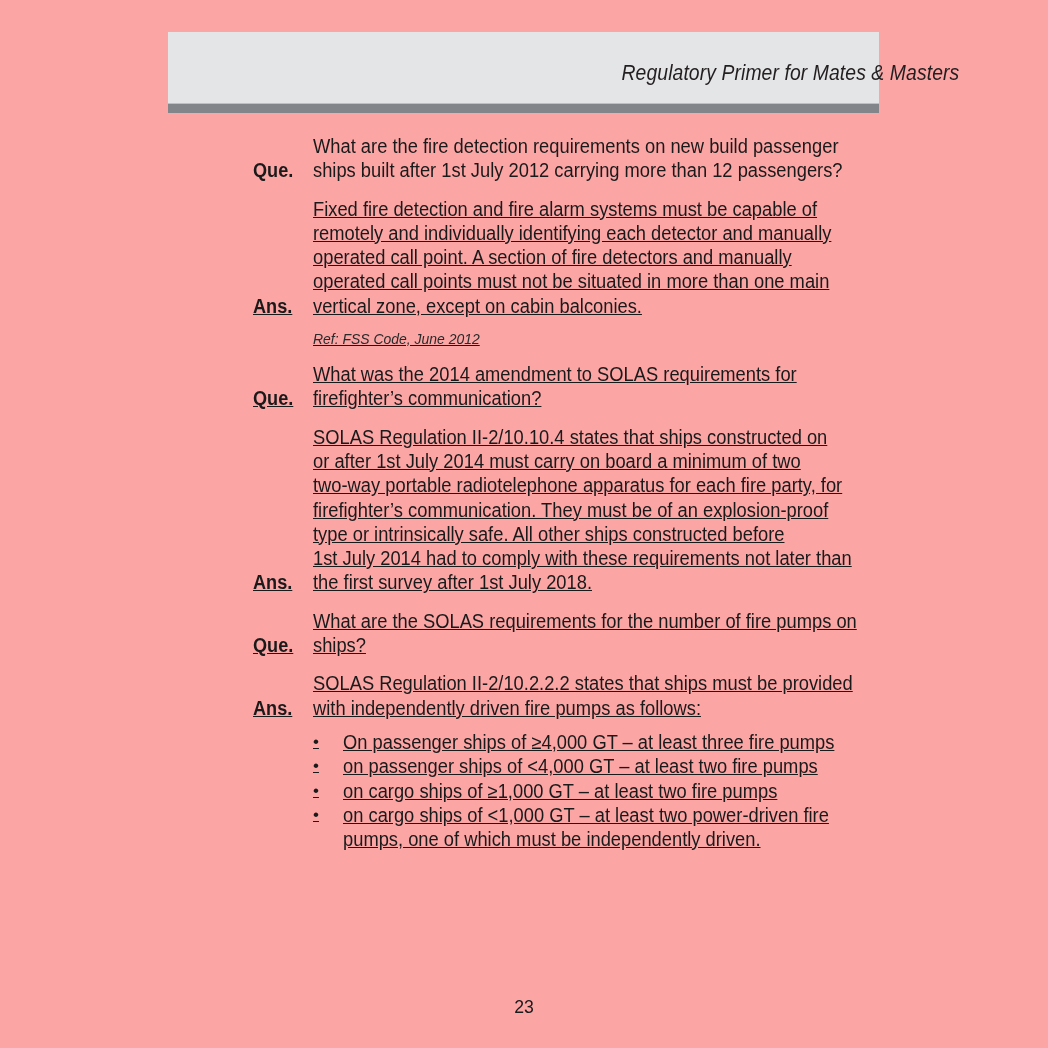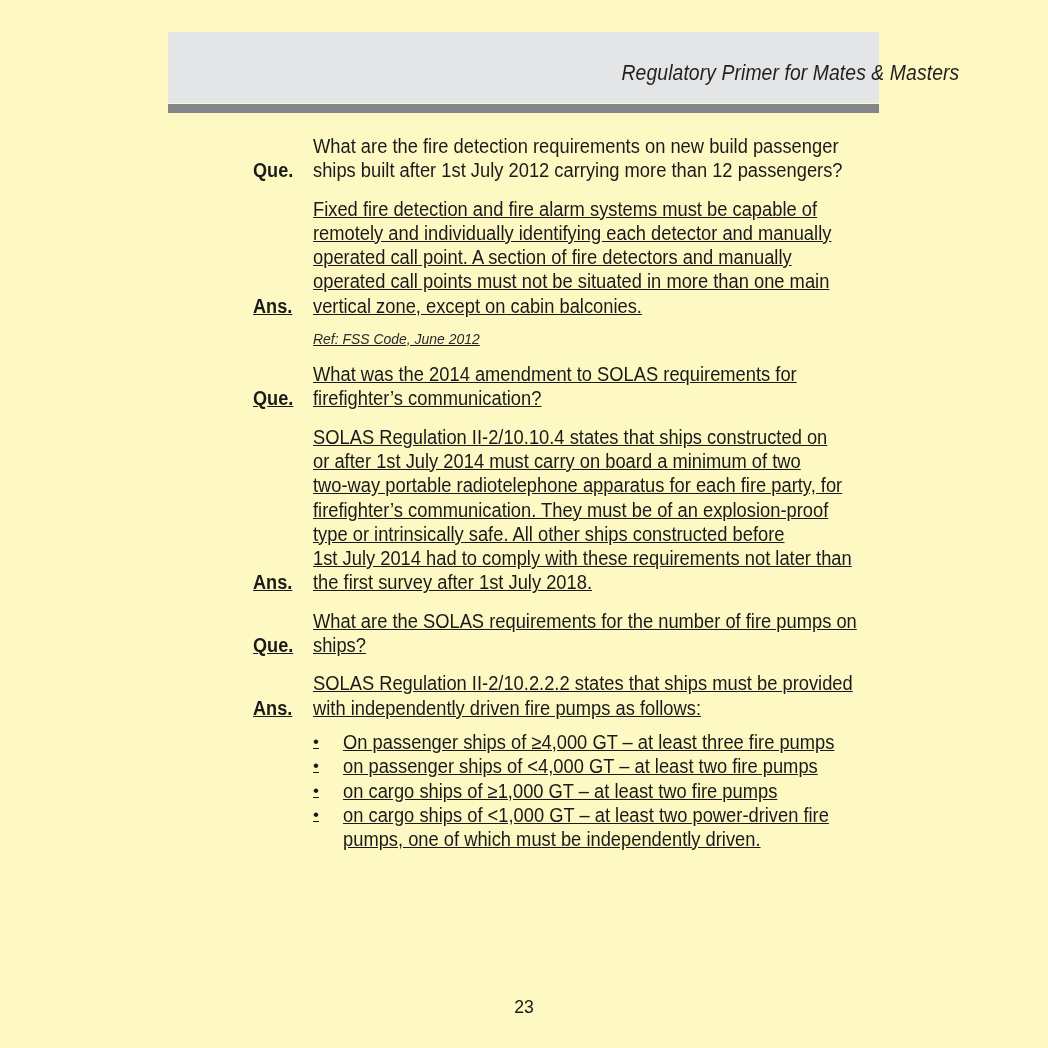--- a/index.html
+++ b/index.html
@@ -13,21 +13,21 @@
     height: 1048px;
     position: relative;
     font-family: "Liberation Sans", "DejaVu Sans", sans-serif;
     color: #1a1a1a;
     overflow: hidden;
   }
 
   .page {
     position: absolute;
     inset: 0;
-    background: #fef9c3;
+    background: #fca5a5;
   }
 
   
   .header-band {
     position: absolute;
     left: 168px;
     top: 32px;
     width: 711px;
     height: 71px;
     background: #e4e5e7;

